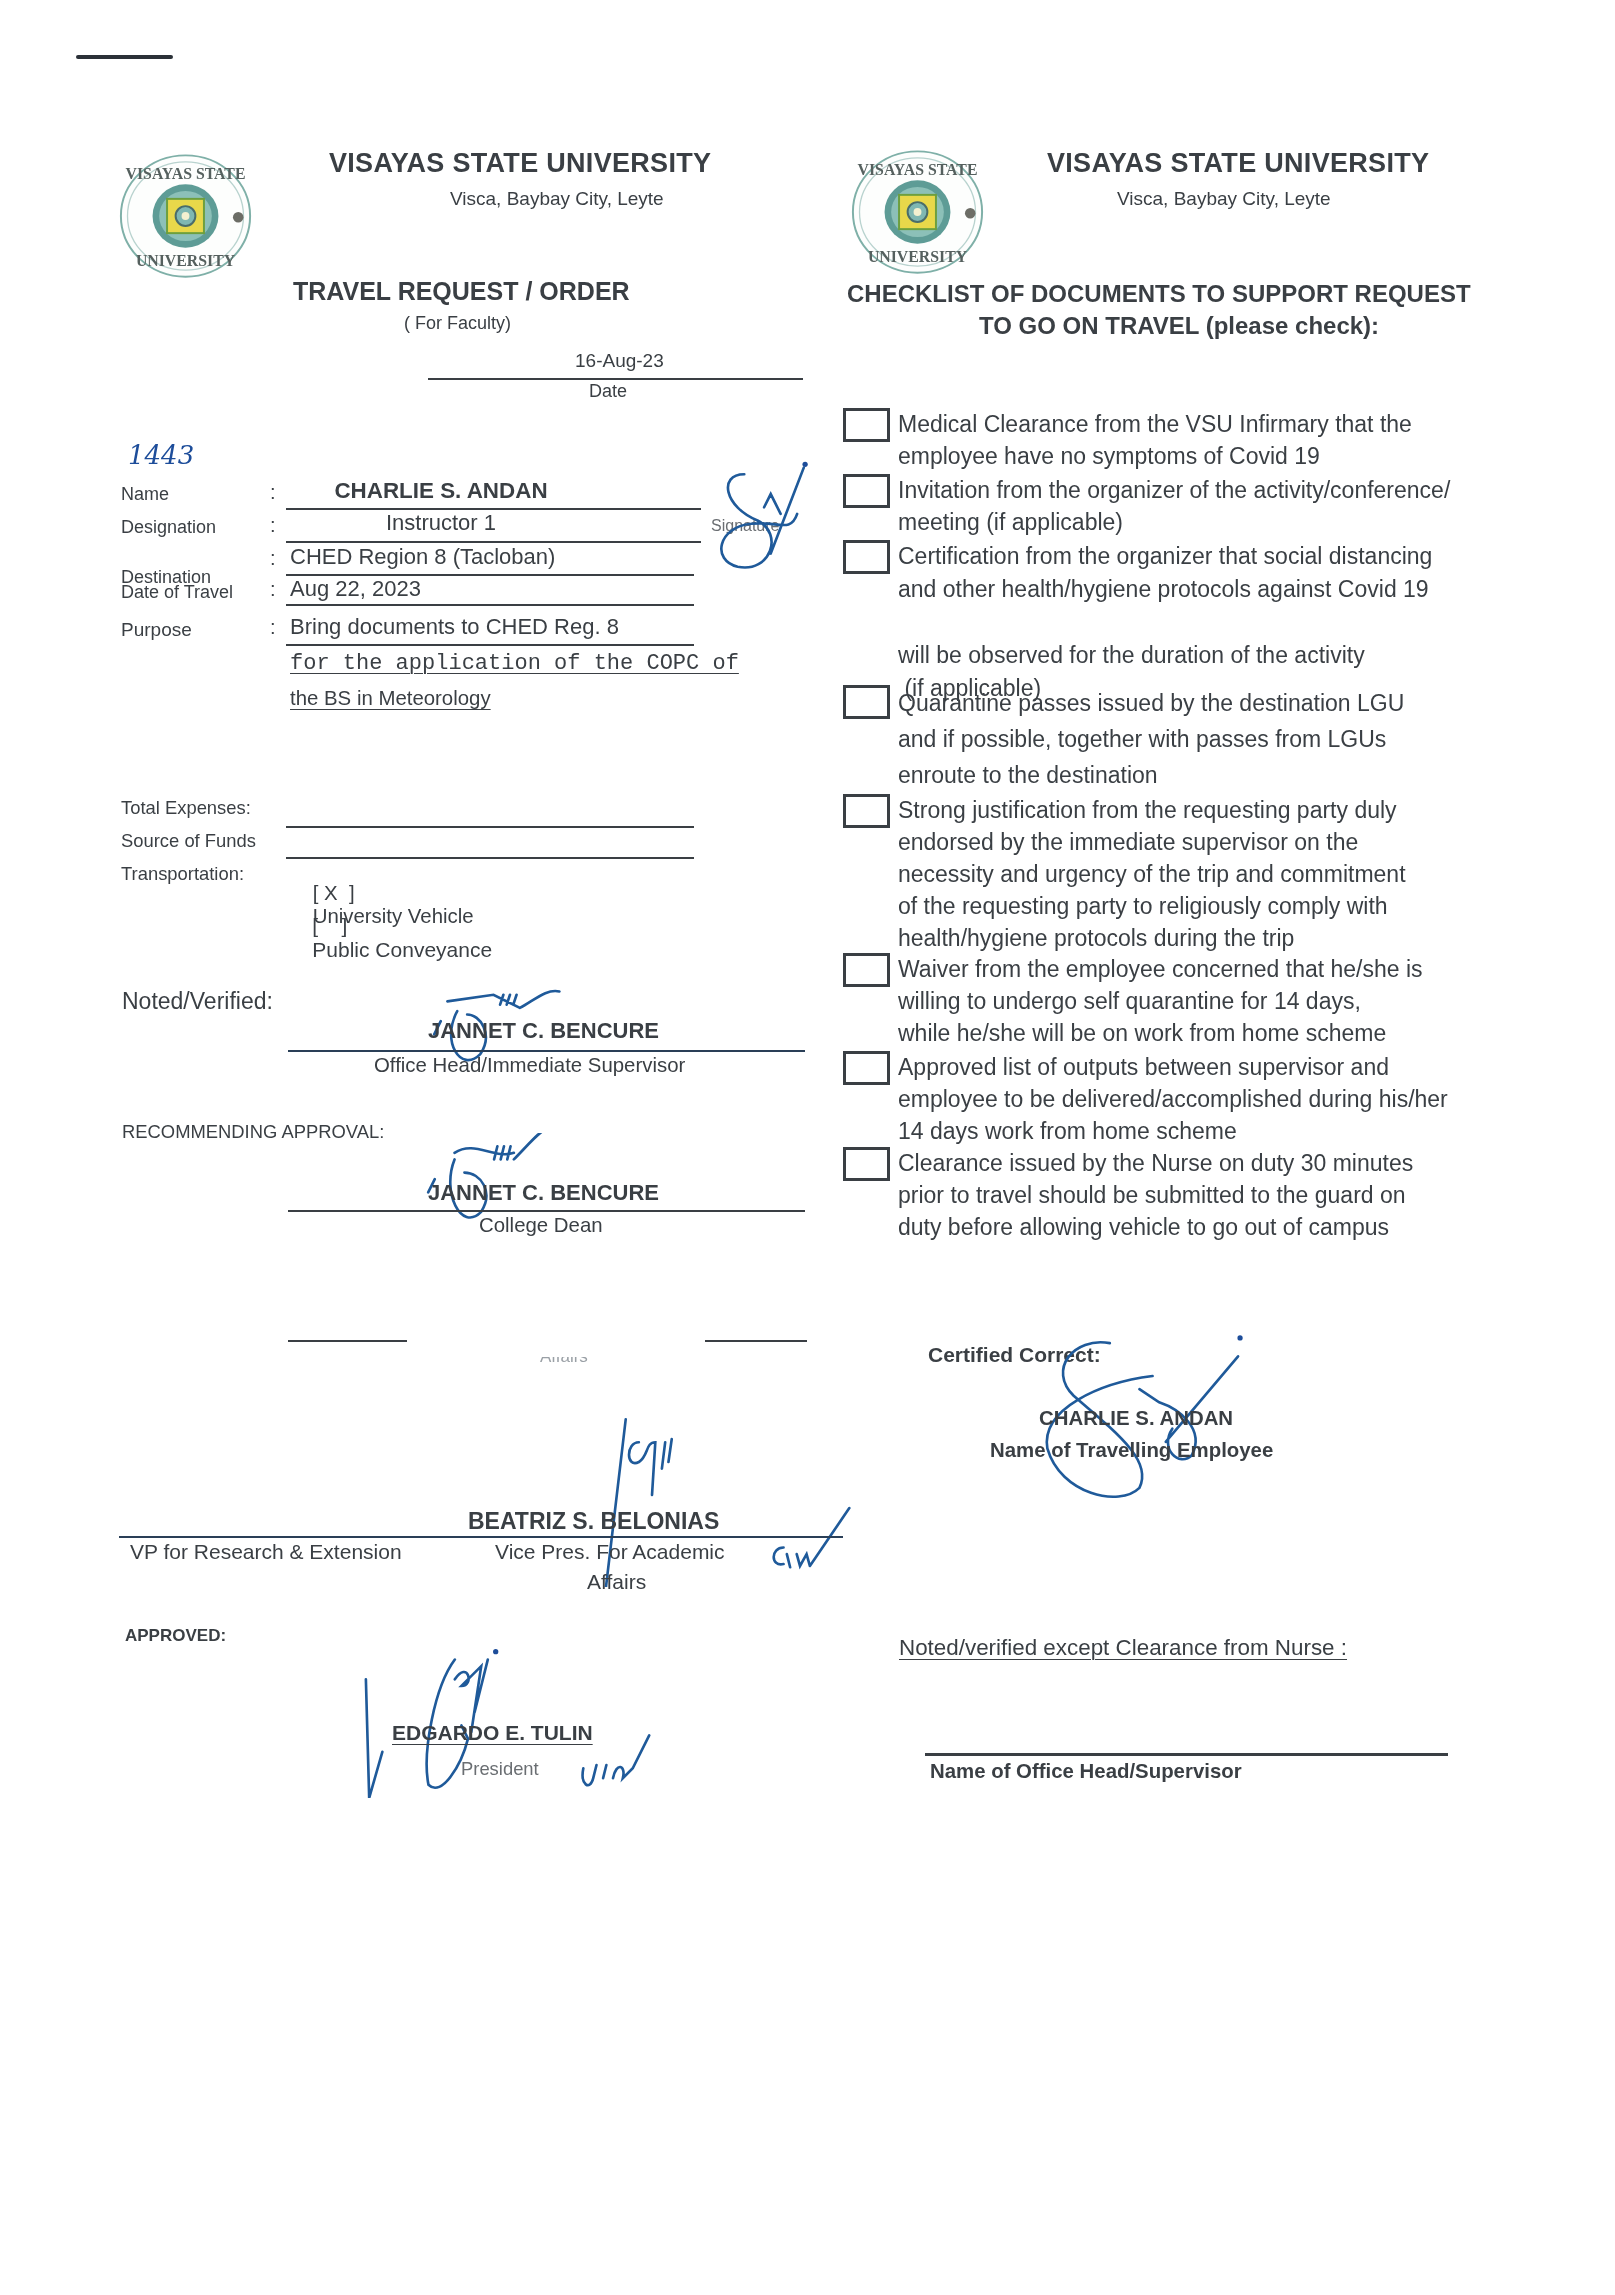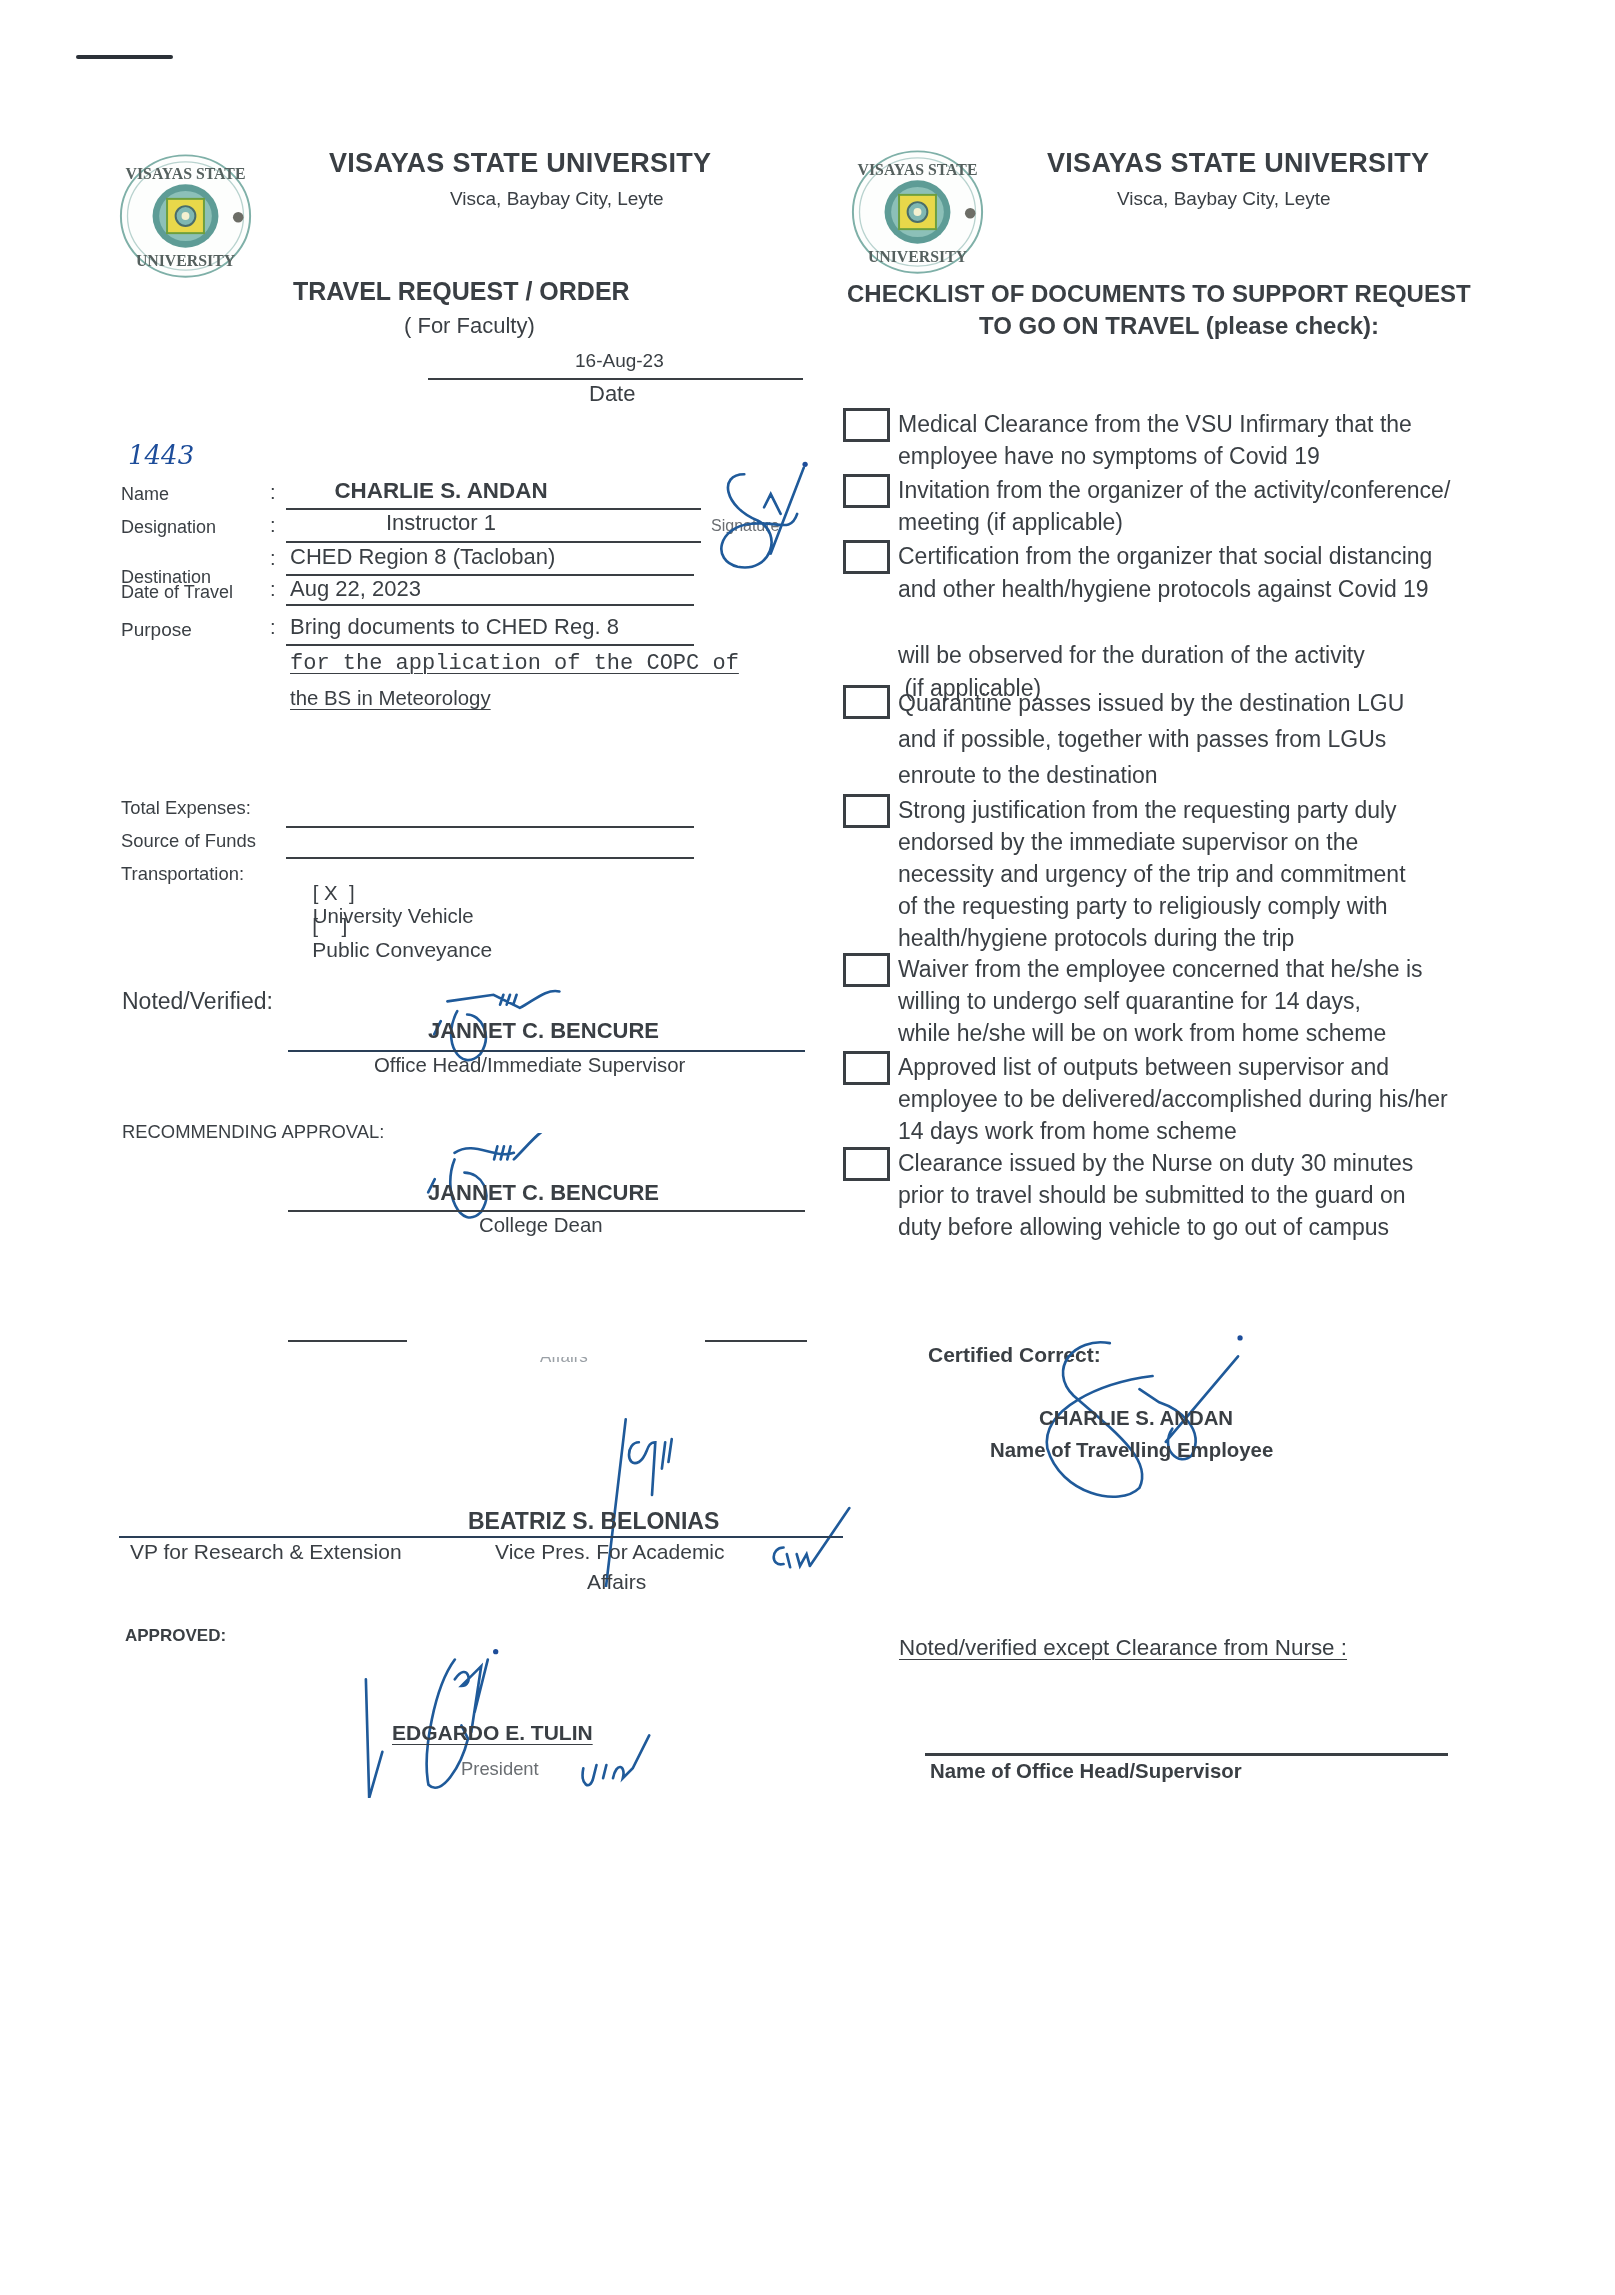--- a/index.html
+++ b/index.html
@@ -7,21 +7,21 @@
     width: 1616px; height: 2295px; position: relative; overflow: hidden;
     font-family: "Liberation Sans", sans-serif; color: #3a3f44;
   }
   .abs { position: absolute; }
   .ink { color: #1f5a9a; }
   .line { position: absolute; height: 2px; background: #3a3f44; }
   .seal { position: absolute; width: 145px; height: 132px; }
   .uni-title { font-size: 27px; font-weight: bold; letter-spacing: 0.3px; white-space: nowrap; }
   .uni-sub { font-size: 19px; white-space: nowrap; }
   .h-title { font-size: 25px; font-weight: bold; white-space: nowrap; }
-  .body-text { font-size: 22px; white-space: nowrap; }
+  .body-text { font-size: 18px; white-space: nowrap; }
   .label { font-size: 18px; white-space: nowrap; text-align: center; }
   .field-val { font-size: 22px; white-space: nowrap; }
   .colon { font-size: 20px; }
   .bold { font-weight: bold; }
   .u { text-decoration: underline; text-underline-offset: 4px; text-decoration-thickness: 1.3px; }
   .check-item { position: absolute; left: 843px; width: 691px; }
   .check-box {
     position: absolute; left: 0; top: 0; width: 47px; height: 34px;
     border: 3.3px solid #3a3f44; box-sizing: border-box; background: #fff; cursor: pointer;
   }

